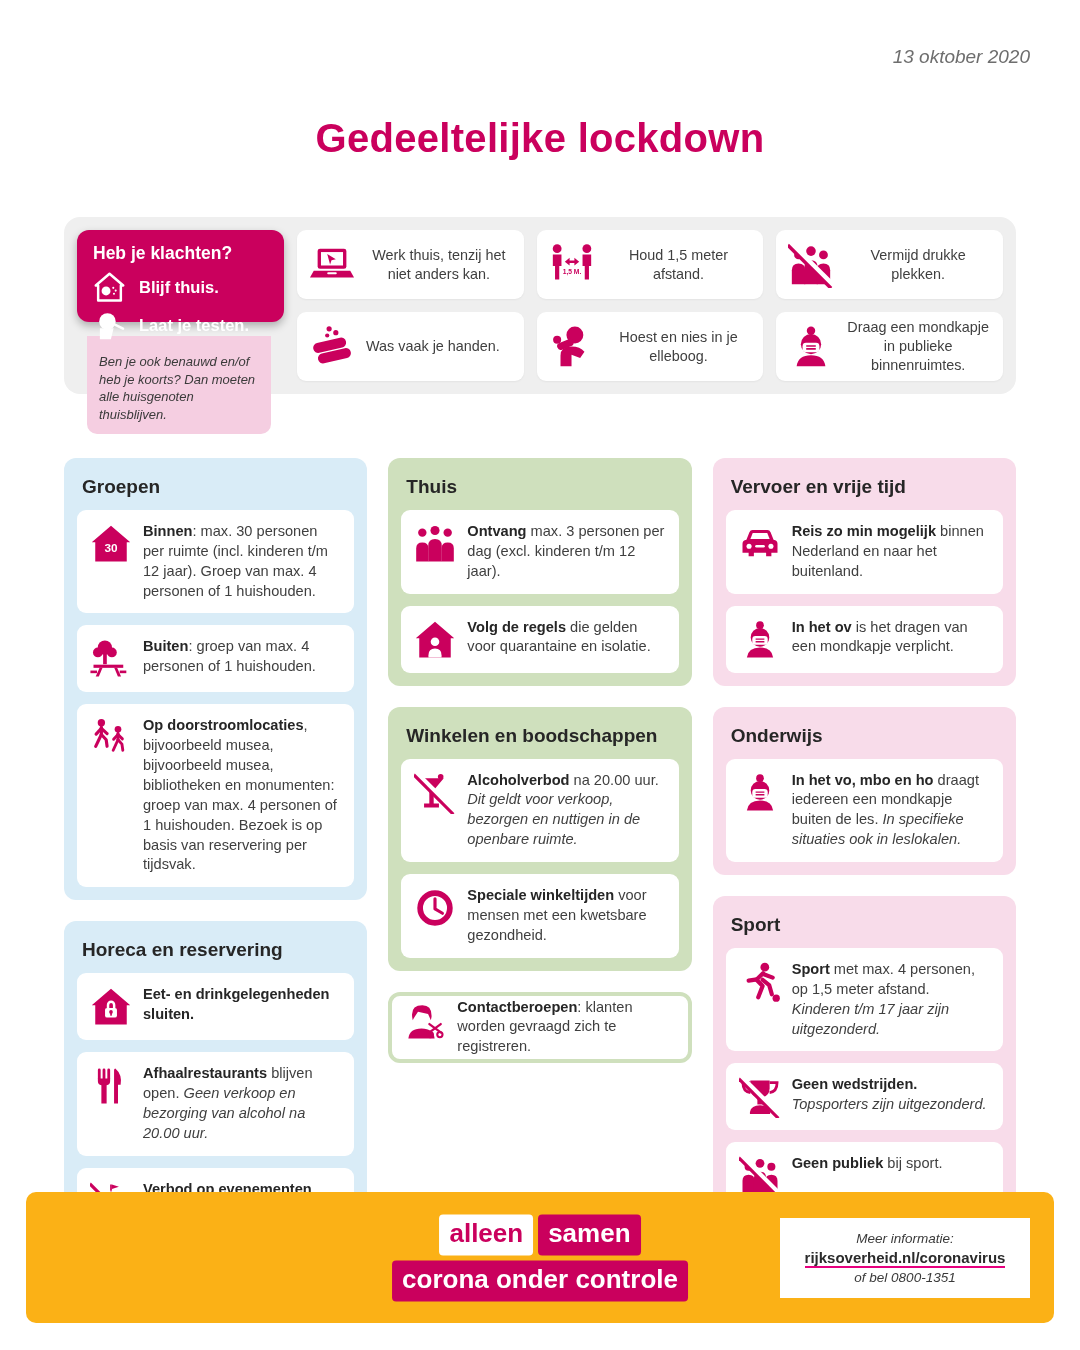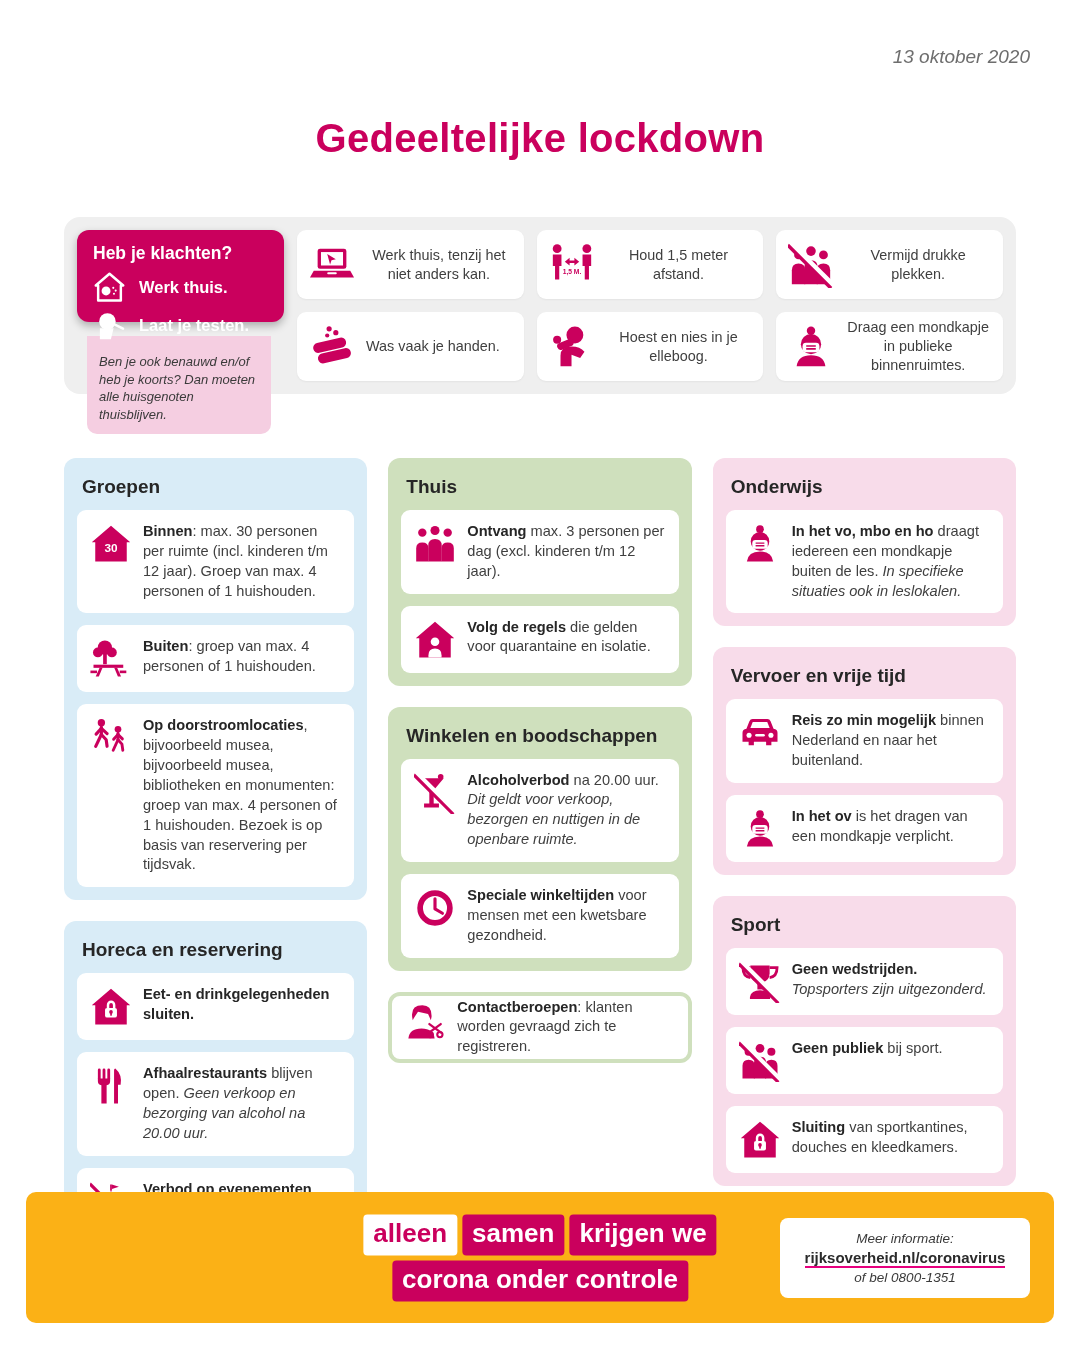--- a/index.html
+++ b/index.html
@@ -46,21 +46,21 @@
   .contact-card .txt b{color:#262626;}
 
   
   .footer{position:absolute;left:26px;right:26px;bottom:27px;height:131px;background:#fbb116;border-radius:10px;}
   .slogan{position:absolute;left:50%;top:50%;transform:translate(-50%,-50%);text-align:center;white-space:nowrap;}
   .s-line{display:flex;justify-content:center;gap:5px;}
   .s-line + .s-line{margin-top:5px;}
   .s-box{display:inline-block;background:#ca005d;color:#fff;font-weight:bold;font-size:26px;padding:3px 10px 7px;border-radius:4px;}
   .s-box.alt{background:#fff;color:#ca005d;}
   .info-card{position:absolute;right:24px;top:50%;transform:translateY(-50%);width:230px;background:#fff;
-             border-radius:8px;text-align:center;padding:13px 10px;}
+             border-radius:0;text-align:center;padding:13px 10px;}
   .i-label{font-style:italic;font-size:13.5px;color:#3a3a3a;}
   .i-link{display:inline-block;font-weight:bold;font-size:15px;color:#2b2b2b;text-decoration:none;
           border-bottom:2.5px solid #e6007e;margin:3px 0 2px;cursor:pointer;}
   .i-phone{font-style:italic;font-size:13.5px;color:#3a3a3a;}
 </style>
 </head>
 <body>
 
 <svg width="0" height="0" style="position:absolute" aria-hidden="true">
     <defs>
@@ -252,21 +252,21 @@
   <div class="top-band">
     <div class="klachten">
       <div class="klachten-box">
         <div class="k-title">Heb je klachten?</div>
         <div class="k-row">
           <span class="icon">
               <svg viewBox="0 0 48 48">
                 <use href="#sy-house-sick"></use>
               </svg>
             </span>
-          <span class="k-label">Werk thuis.</span>
+          <span class="k-label">Blijf thuis.</span>
         </div>
         <div class="k-row">
           <span class="icon">
               <svg viewBox="0 0 48 48">
                 <use href="#sy-test"></use>
               </svg>
             </span>
           <span class="k-label">Laat je testen.</span>
         </div>
       </div>
@@ -435,53 +435,61 @@
             <svg viewBox="0 0 48 48">
               <use href="#sy-hair"></use>
             </svg>
           </span>
         <p class="txt"><b>Contactberoepen</b><span>: klanten worden gevraagd zich te registreren.</span></p>
       </div>
     </div>
 
     <div class="col">
       <div class="panel panel-pink">
+        <h2>Vervoer en vrije tijd</h2>
+        <div class="card">
+          <span class="icon">
+              <svg viewBox="0 0 48 48">
+                <use href="#sy-car"></use>
+              </svg>
+            </span>
+          <p class="txt"><b>Reis zo min mogelijk</b><span> binnen Nederland en naar het buitenland.</span></p>
+        </div>
+        <div class="card">
+          <span class="icon">
+              <svg viewBox="0 0 48 48">
+                <use href="#sy-mask"></use>
+              </svg>
+            </span>
+          <p class="txt"><b>In het ov</b><span> is het dragen van een mondkapje verplicht.</span></p>
+        </div>
+      </div>
+
+      <div class="panel panel-pink">
         <h2>Onderwijs</h2>
         <div class="card">
           <span class="icon">
               <svg viewBox="0 0 48 48">
                 <use href="#sy-mask"></use>
               </svg>
             </span>
           <p class="txt"><b>In het vo, mbo en ho</b><span> draagt iedereen een mondkapje buiten de les. </span><i>In specifieke situaties ook in leslokalen.</i></p>
-        </div>
-      </div>
-
-      <div class="panel panel-pink">
-        <h2>Vervoer en vrije tijd</h2>
-        <div class="card">
-          <span class="icon">
-              <svg viewBox="0 0 48 48">
-                <use href="#sy-car"></use>
-              </svg>
-            </span>
-          <p class="txt"><b>Reis zo min mogelijk</b><span> binnen Nederland en naar het buitenland.</span></p>
-        </div>
-        <div class="card">
-          <span class="icon">
-              <svg viewBox="0 0 48 48">
-                <use href="#sy-mask"></use>
-              </svg>
-            </span>
-          <p class="txt"><b>In het ov</b><span> is het dragen van een mondkapje verplicht.</span></p>
         </div>
       </div>
 
       <div class="panel panel-pink">
         <h2>Sport</h2>
+        <div class="card">
+          <span class="icon">
+              <svg viewBox="0 0 48 48">
+                <use href="#sy-runner"></use>
+              </svg>
+            </span>
+          <p class="txt"><b>Sport</b><span> met max. 4 personen, op 1,5 meter afstand. </span><i>Kinderen t/m 17 jaar zijn uitgezonderd.</i></p>
+        </div>
         <div class="card">
           <span class="icon">
               <svg viewBox="0 0 48 48">
                 <use href="#sy-trophy"></use>
               </svg>
             </span>
           <p class="txt"><b>Geen wedstrijden.</b><span> </span><i>Topsporters zijn uitgezonderd.</i></p>
         </div>
         <div class="card">
           <span class="icon">
@@ -501,21 +509,20 @@
         </div>
       </div>
     </div>
   </div>
 
   <div class="footer">
     <div class="slogan">
       <div class="s-line">
         <span class="s-box alt">alleen</span>
         <span class="s-box">samen</span>
-        <span class="s-box">krijgen we</span>
       </div>
       <div class="s-line">
         <span class="s-box">corona onder controle</span>
       </div>
     </div>
     <div class="info-card">
       <div class="i-label">Meer informatie:</div>
       <a class="i-link">rijksoverheid.nl/coronavirus</a>
       <div class="i-phone">of bel 0800-1351</div>
     </div>

